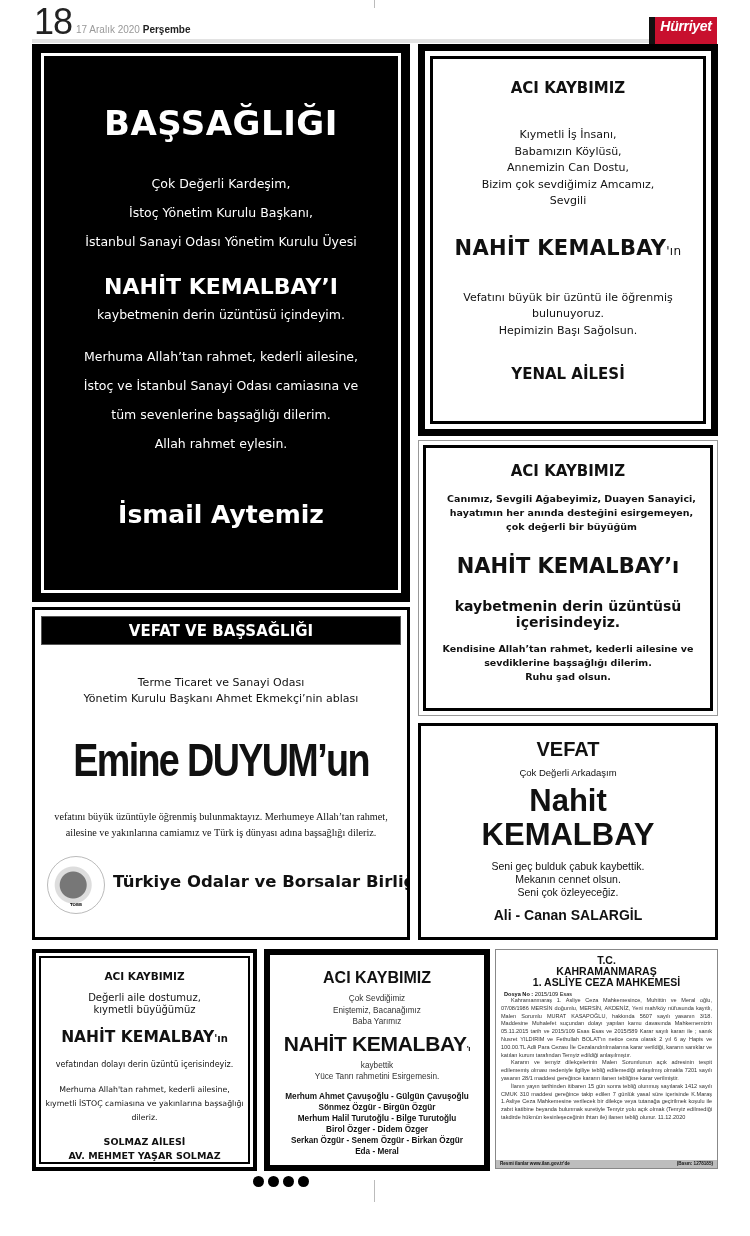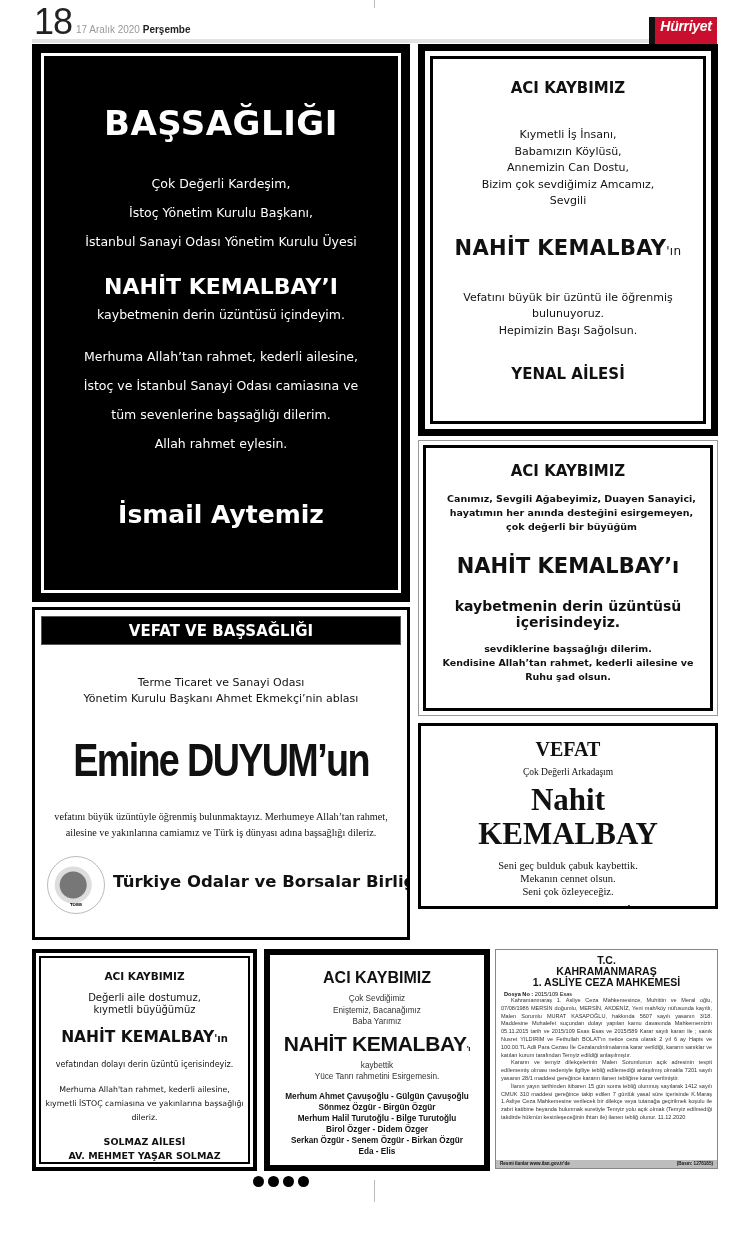--- a/index.html
+++ b/index.html
@@ -52,21 +52,21 @@
   .ad4 .bar { margin: 6px 6px 0 6px; height: 29px; background: #000; color: #fff; font-family: "DejaVu Sans", sans-serif; font-weight: bold; font-size: 15px; line-height: 29px; border: 1px solid #555; }
   .ad4 .lines { margin-top: 30px; font-family: "DejaVu Sans", sans-serif; font-size: 11px; line-height: 16px; }
   .ad4 .name { margin-top: 26px; font-family: "Liberation Sans", sans-serif; font-weight: bold; font-size: 46px; letter-spacing: -2px; transform: scaleX(0.82); transform-origin: center; }
   .ad4 .body { margin-top: 22px; font-family: Liberation Serif, serif; font-size: 10.2px; line-height: 16px; padding: 0 4px; }
   .ad4 .footer { position: absolute; left: 8px; top: 246px; width: 355px; height: 60px; }
   .ad4 .seal { position: absolute; left: 4px; top: 0; width: 58px; height: 58px; border-radius: 50%; border: 1px solid #bbb; background: radial-gradient(circle at 45% 50%, #777 0 13px, #ddd 14px 18px, #fff 19px); }
   .ad4 .seal-label { position: absolute; left: 0; right: 0; bottom: 6px; font-size: 4px; font-weight: bold; text-align: center; }
   .ad4 .org { position: absolute; left: 70px; top: 16px; font-family: "DejaVu Sans", sans-serif; font-weight: bold; font-size: 16.5px; white-space: nowrap; }
 
   
-  .ad5 { left: 418px; top: 723px; width: 300px; height: 186px; border: 3px solid #000; background: #fff; font-family: Liberation Serif, serif; }
+  .ad5 { left: 418px; top: 723px; width: 300px; height: 217px; border: 3px solid #000; background: #fff; font-family: Liberation Sans, sans-serif; }
   .ad5 .title { margin-top: 12px; font-size: 20px; font-weight: bold; }
   .ad5 .sub { margin-top: 6px; font-size: 9.5px; }
   .ad5 .name { margin-top: 6px; font-size: 31px; font-weight: bold; line-height: 34px; }
   .ad5 .lines { margin-top: 8px; font-size: 10.5px; line-height: 13px; }
   .ad5 .sign { margin-top: 8px; font-size: 14px; font-weight: bold; }
 
   
   .ad6 { left: 32px; top: 949px; width: 225px; height: 222px; background: #000; }
   .ad6 .inner { position: absolute; left: 4px; top: 4px; right: 4px; bottom: 4px; background: #fff; }
   .ad6 .inner2 { position: absolute; left: 3px; top: 3px; right: 3px; bottom: 3px; border: 2px solid #000; font-family: "DejaVu Sans", sans-serif; }
@@ -159,22 +159,22 @@
   <div class="inner">
     <div class="title">ACI KAYBIMIZ</div>
     <div class="lines">
       <div>Canımız, Sevgili Ağabeyimiz, Duayen Sanayici,</div>
       <div>hayatımın her anında desteğini esirgemeyen,</div>
       <div>çok değerli bir büyüğüm</div>
     </div>
     <div class="name">NAHİT KEMALBAY’ı</div>
     <div class="sub">kaybetmenin derin üzüntüsü içerisindeyiz.</div>
     <div class="lines2">
+      <div>Kendisine Allah’tan rahmet, kederli ailesine ve</div>
       <div>sevdiklerine başsağlığı dilerim.</div>
-      <div>Kendisine Allah’tan rahmet, kederli ailesine ve</div>
       <div>Ruhu şad olsun.</div>
     </div>
     <div class="sign">Mustafa Kemal ALBAYRAK</div>
   </div>
 </div>
 
 <div class="ad ad4">
   <div class="bar">VEFAT VE BAŞSAĞLIĞI</div>
   <div class="lines">
     <div>Terme Ticaret ve Sanayi Odası</div>
@@ -242,21 +242,21 @@
     <div class="lines2">
       <div>kaybettik</div>
       <div>Yüce Tanrı rahmetini Esirgemesin.</div>
     </div>
     <div class="signs">
       <div>Merhum Ahmet Çavuşoğlu - Gülgün Çavuşoğlu</div>
       <div>Sönmez Özgür - Birgün Özgür</div>
       <div>Merhum Halil Turutoğlu - Bilge Turutoğlu</div>
       <div>Birol Özger - Didem Özger</div>
       <div>Serkan Özgür - Senem Özgür - Birkan Özgür</div>
-      <div>Eda - Elis</div>
+      <div>Eda - Meral</div>
     </div>
   </div>
 </div>
 
 <div class="ad ad8">
   <div class="h1">T.C.</div>
   <div class="h2">KAHRAMANMARAŞ</div>
   <div class="h2">1. ASLİYE CEZA MAHKEMESİ</div>
   <div class="dosya"><b>Dosya No :</b> <span>2015/109 Esas</span></div>
   <div class="text">

